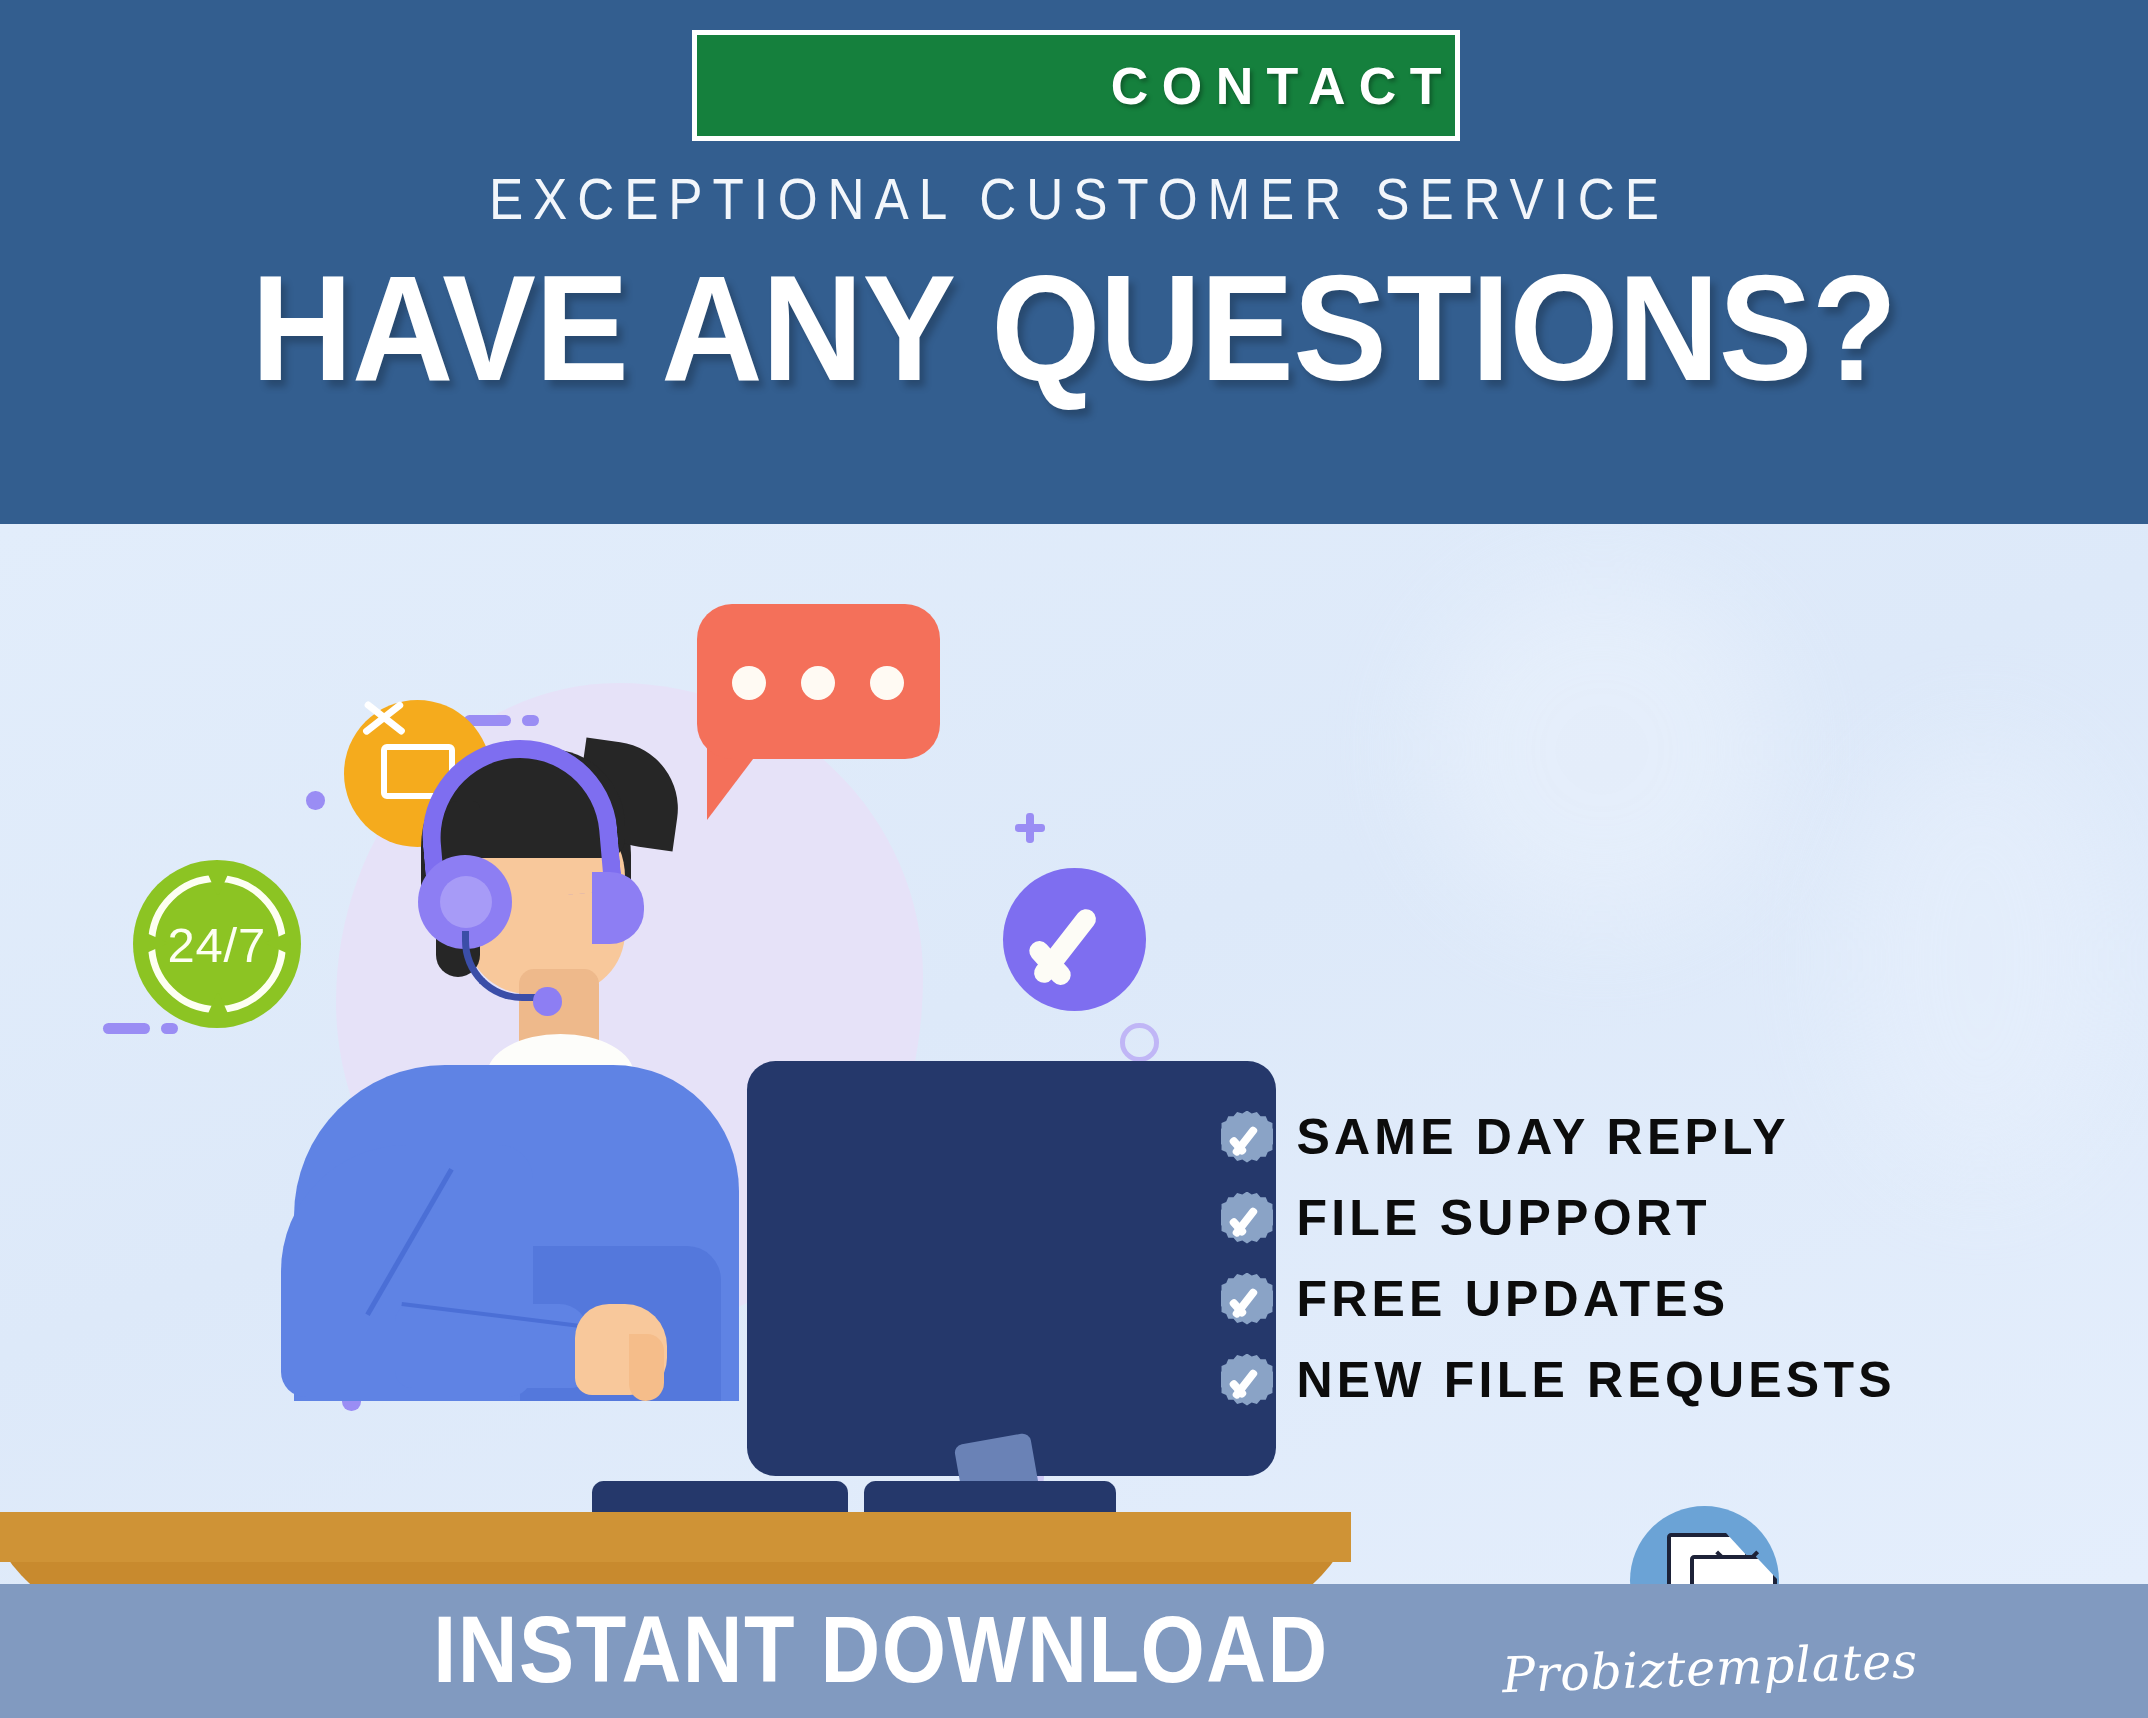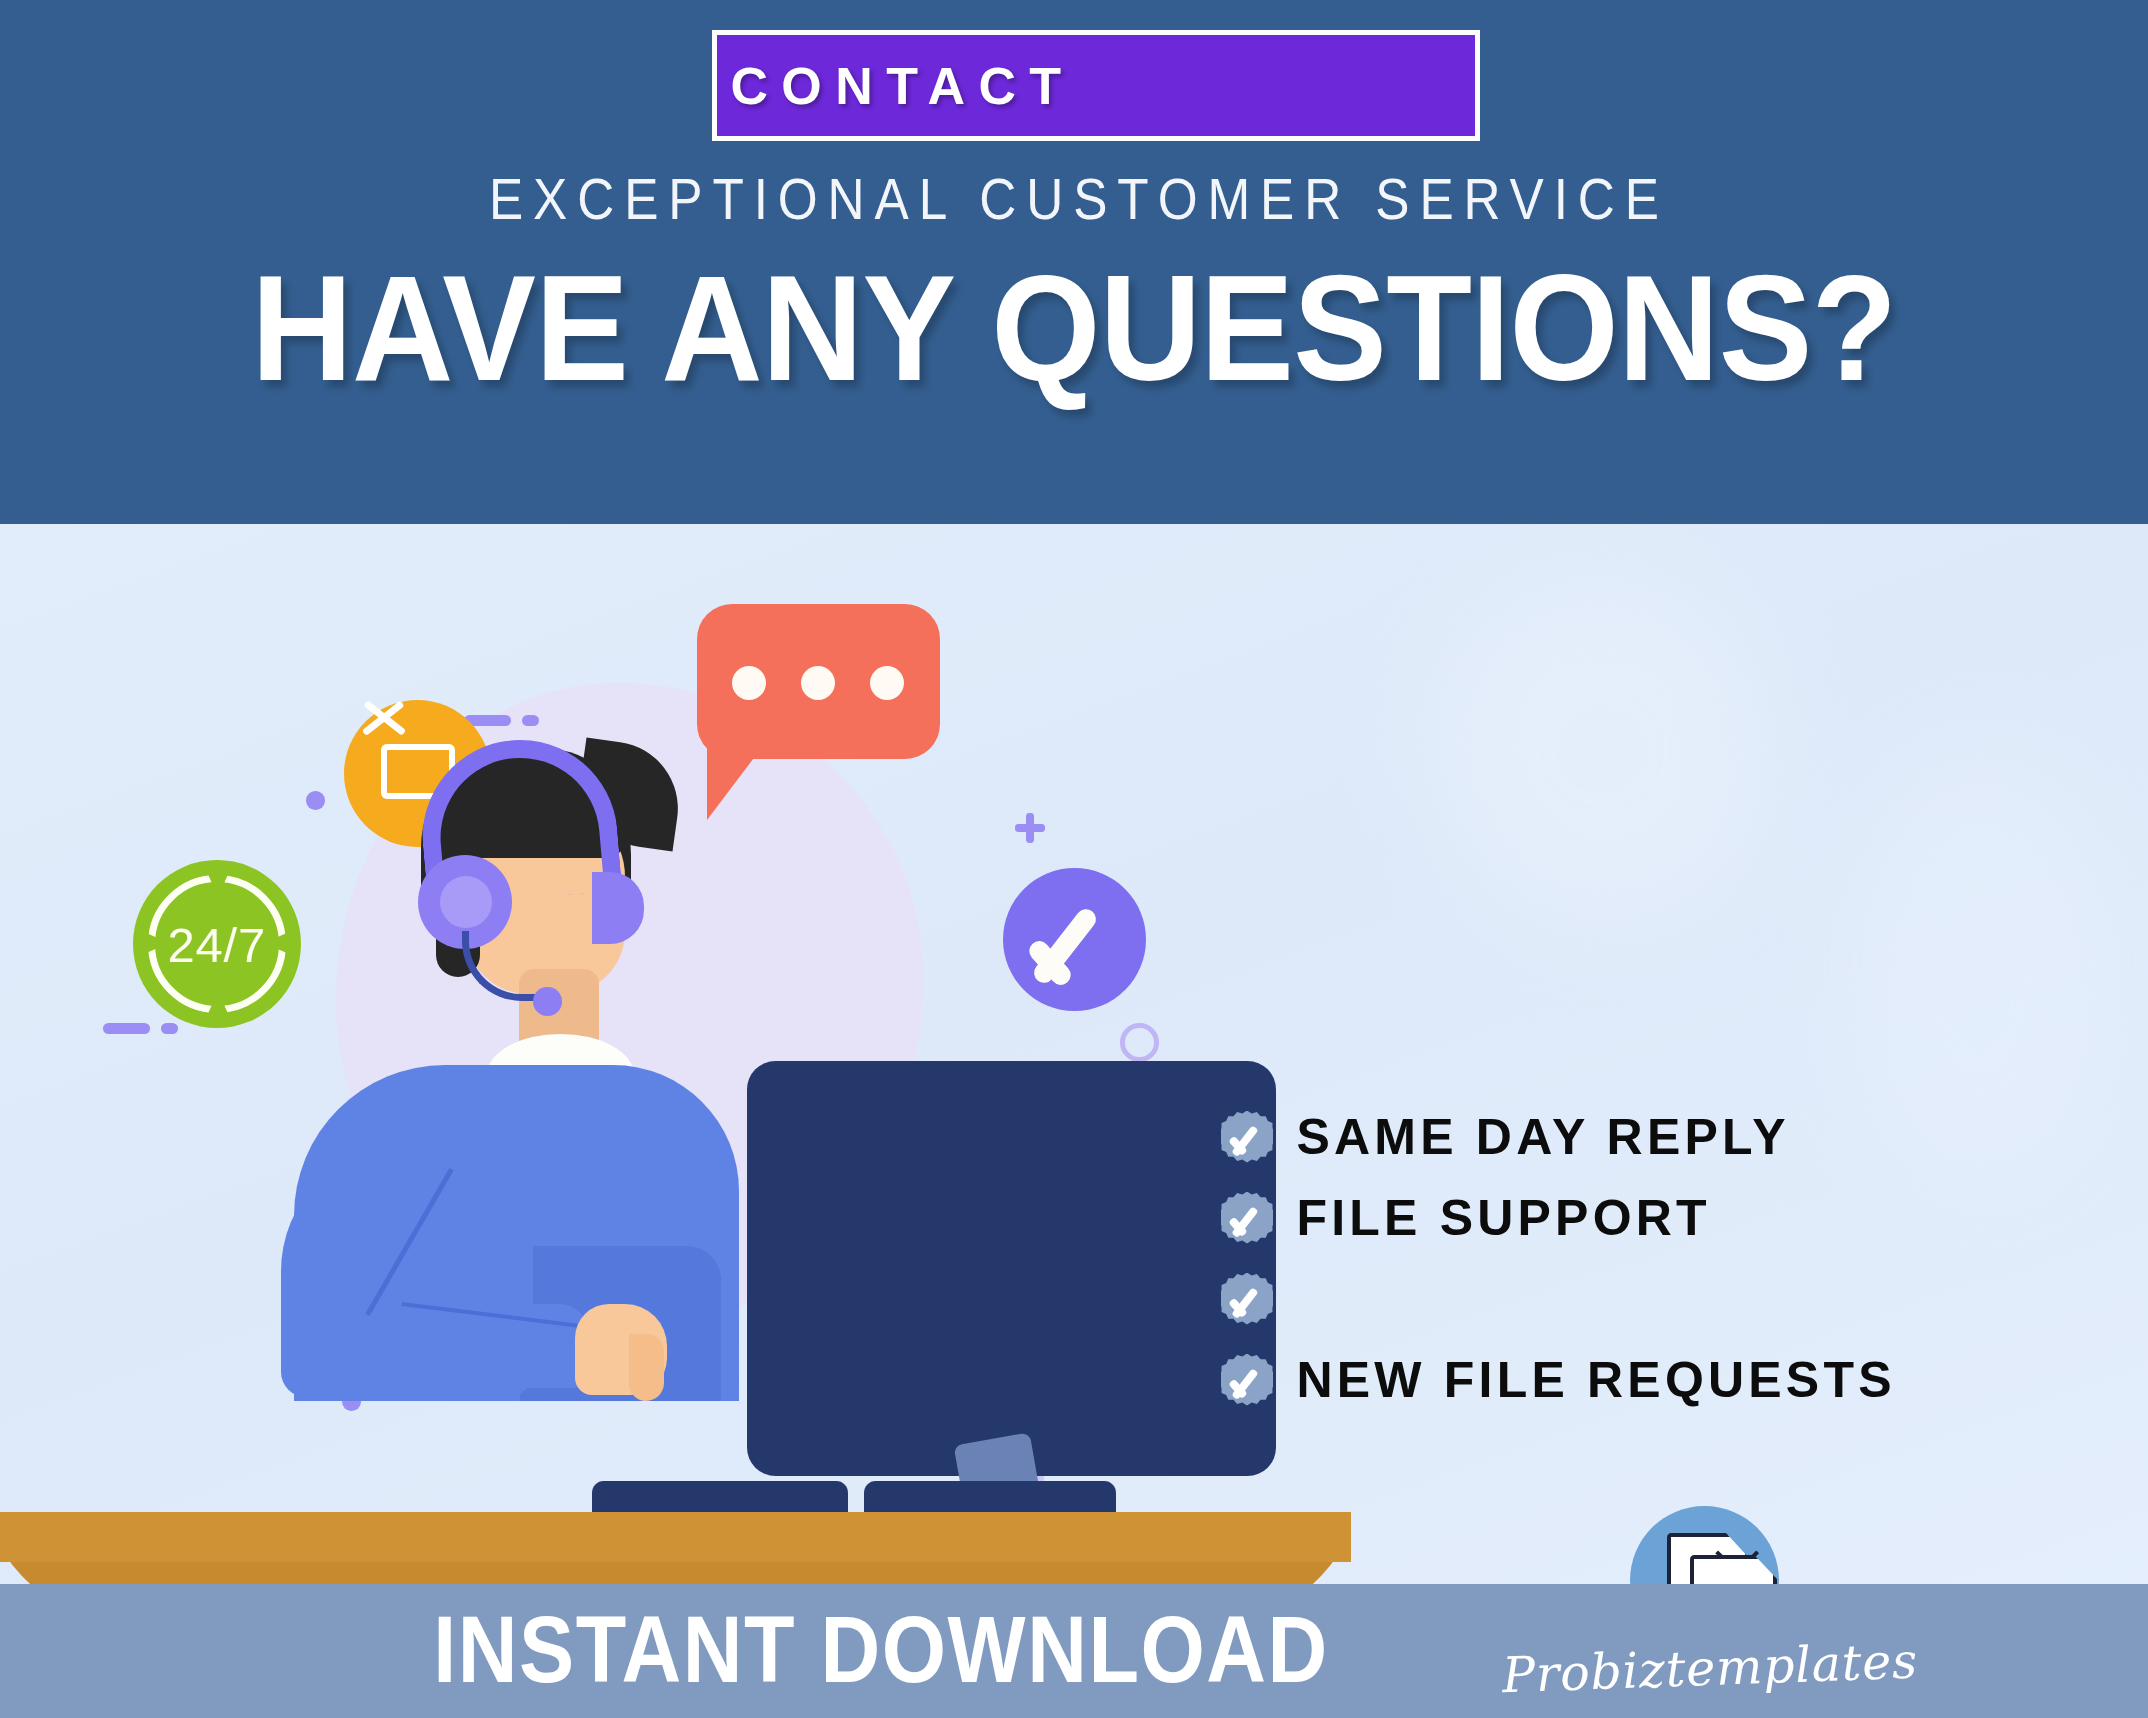--- a/index.html
+++ b/index.html
@@ -12,25 +12,25 @@
     background:#dfeaf9;
   }
 
   
   .banner{
     position:absolute;left:0;top:0;width:2148px;height:524px;
     background:#335e8f;
     overflow:hidden;
   }
   .contact-badge{
-    position:absolute;left:712px;top:30px;width:768px;height:111px;
-    background:#6d28d9;
+    position:absolute;left:692px;top:30px;width:768px;height:111px;
+    background:#15803d;
     border:5.9px solid #ffffff;
     box-sizing:border-box;
-    display:flex;align-items:center;justify-content:flex-start;
+    display:flex;align-items:center;justify-content:flex-end;
   }
   .contact-badge span{
     color:#ffffff;
     font-size:52px;
     font-weight:bold;
     letter-spacing:13.4px;
     text-indent:13.4px;
     font-family:"Liberation Sans",sans-serif;
     text-shadow:2.5px 2.5px 4.2px rgba(0,0,0,.30);
   }
@@ -355,20 +355,21 @@
         </div>
         <div class="feature-label">FILE SUPPORT</div>
       </div>
 
       <div class="feature-row">
         <div class="badge">
           <div class="scallop"></div>
           <div class="ck1"></div>
           <div class="ck2"></div>
         </div>
+        <div class="feature-label">FREE UPDATES</div>
       </div>
 
       <div class="feature-row">
         <div class="badge">
           <div class="scallop"></div>
           <div class="ck1"></div>
           <div class="ck2"></div>
         </div>
         <div class="feature-label">NEW FILE REQUESTS</div>
       </div>

